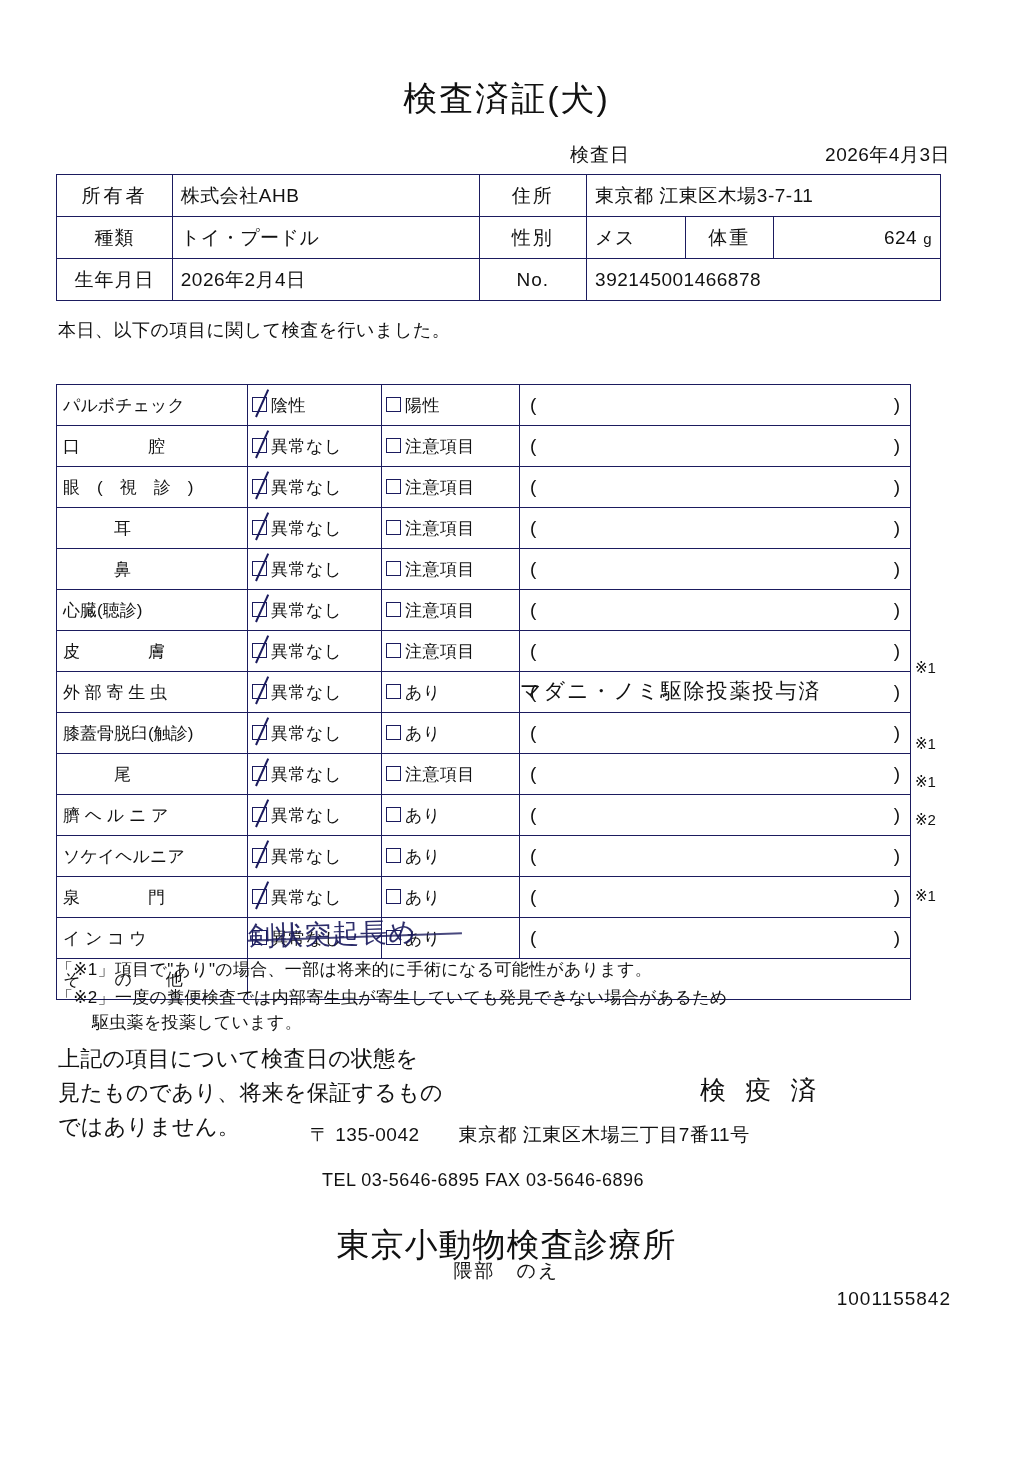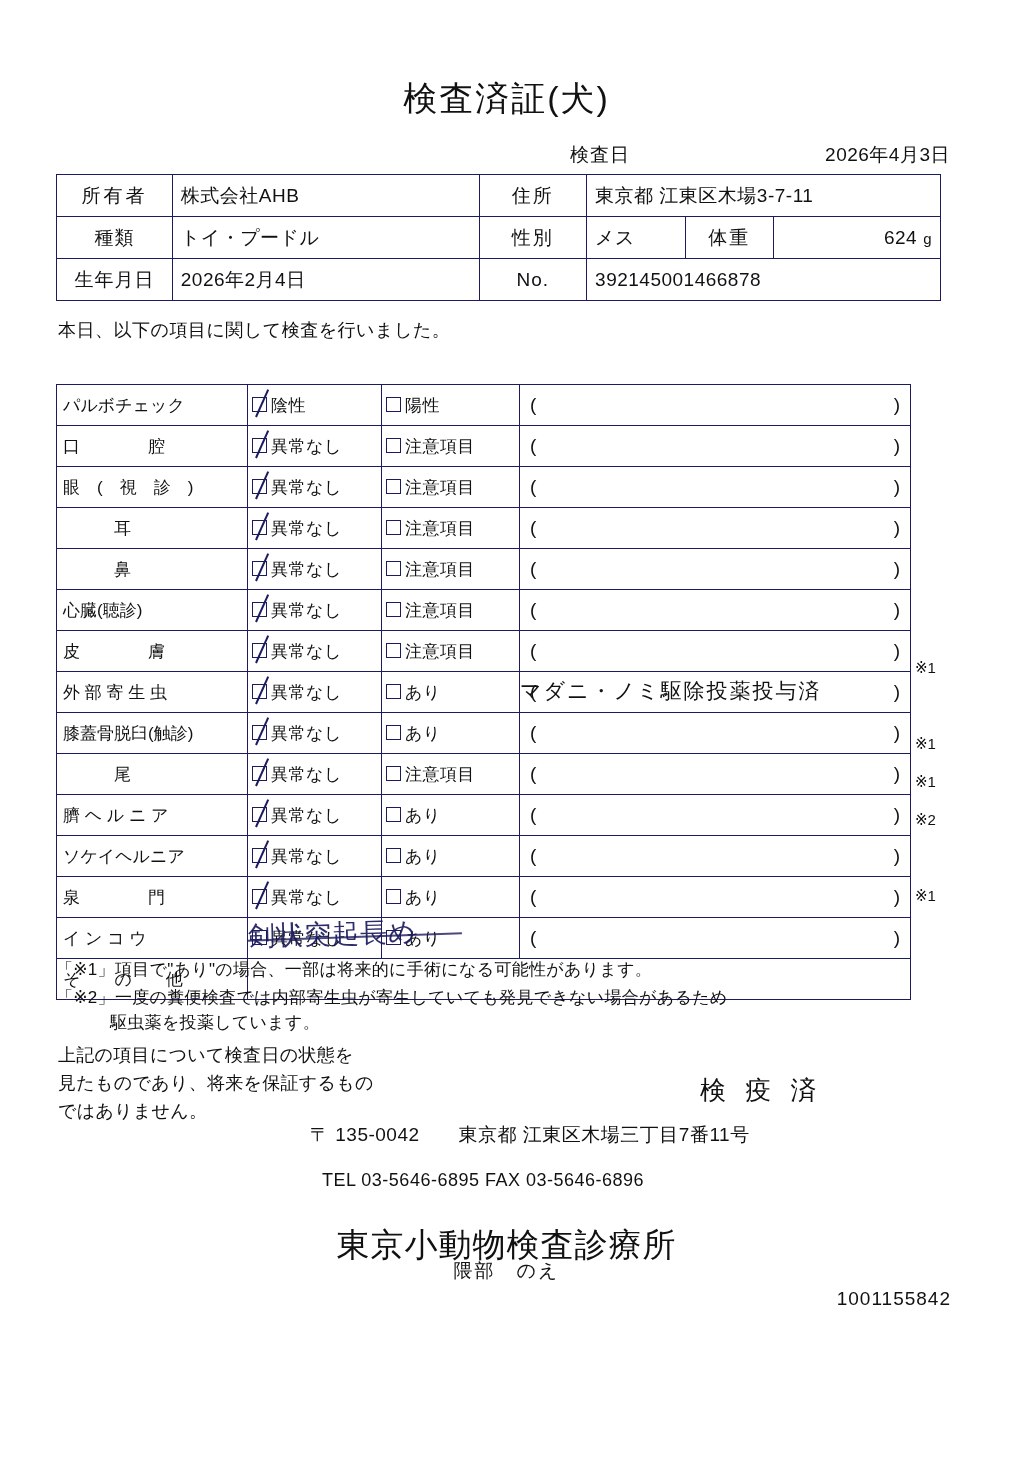--- a/index.html
+++ b/index.html
@@ -183,27 +183,27 @@
 
   
   .fn {
     position: absolute;
     font-size: 17px;
     letter-spacing: 0.3px;
     line-height: 1.45;
   }
   .fn1 { left: 56px; top: 958px; }
   .fn2 { left: 56px; top: 986px; }
-  .fn2b { left: 110px; top: 1011px; }
+  .fn2b { left: 92px; top: 1011px; }
 
   .disclaimer {
     position: absolute;
     left: 58px;
     top: 1042px;
-    font-size: 18px;
+    font-size: 22px;
     line-height: 1.55;
     letter-spacing: 0.3px;
   }
 
   .stamp {
     position: absolute;
     left: 700px;
     top: 1073px;
     font-size: 26px;
     letter-spacing: 6px;

